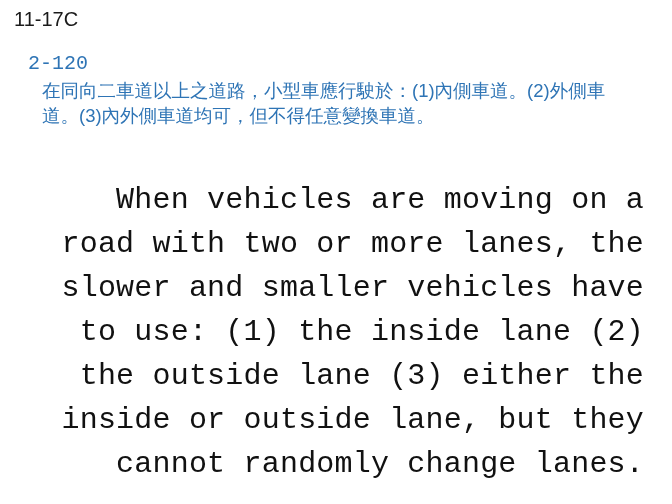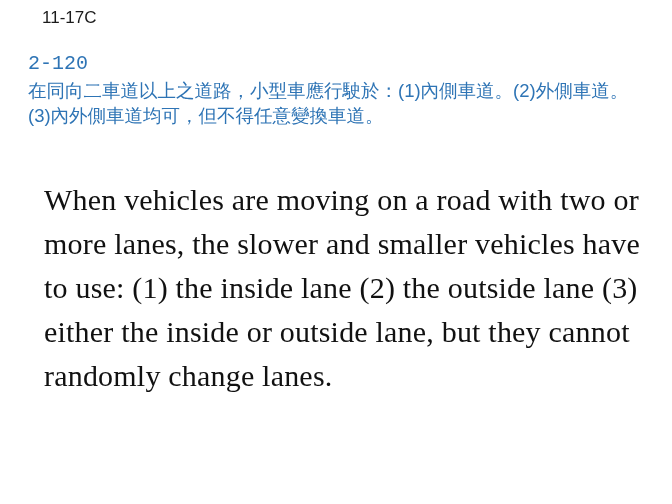--- a/index.html
+++ b/index.html
@@ -17,58 +17,59 @@
     position: relative;
     width: 672px;
     height: 504px;
     box-sizing: border-box;
   }
   .slide-code {
     position: absolute;
     left: 14px;
     top: 8px;
     font-family: "Liberation Sans", sans-serif;
-    font-size: 17px;
+    font-size: 20px;
     color: #1a1a1a;
     letter-spacing: 0px;
     white-space: nowrap;
-    margin-left: 28px;
   }
   .question-block {
     position: absolute;
     left: 28px;
     top: 52px;
     width: 608px;
   }
   .question-number {
     font-family: Liberation Mono, monospace;
     font-size: 20px;
     color: #2e74b5;
     line-height: 24px;
     margin-bottom: 2px;
   }
   .question-text {
     font-family: "Liberation Sans", sans-serif;
     font-size: 18.5px;
     color: #2e74b5;
     line-height: 25px;
     letter-spacing: 0px;
+    margin-left: 14px;
   }
   .answer-block {
     position: absolute;
     left: 44px;
     top: 178px;
     width: 600px;
   }
   .answer-text {
-    font-family: Liberation Serif, serif;
+    font-family: Liberation Mono, monospace;
     font-size: 30px;
     color: #111111;
     line-height: 44px;
     letter-spacing: 0.2px;
+    text-align: right;
   }
 </style>
 </head>
 <body>
 
 <div class="slide">
 
   <div class="slide-code">11-17C</div>
 
   <div class="question-block">

